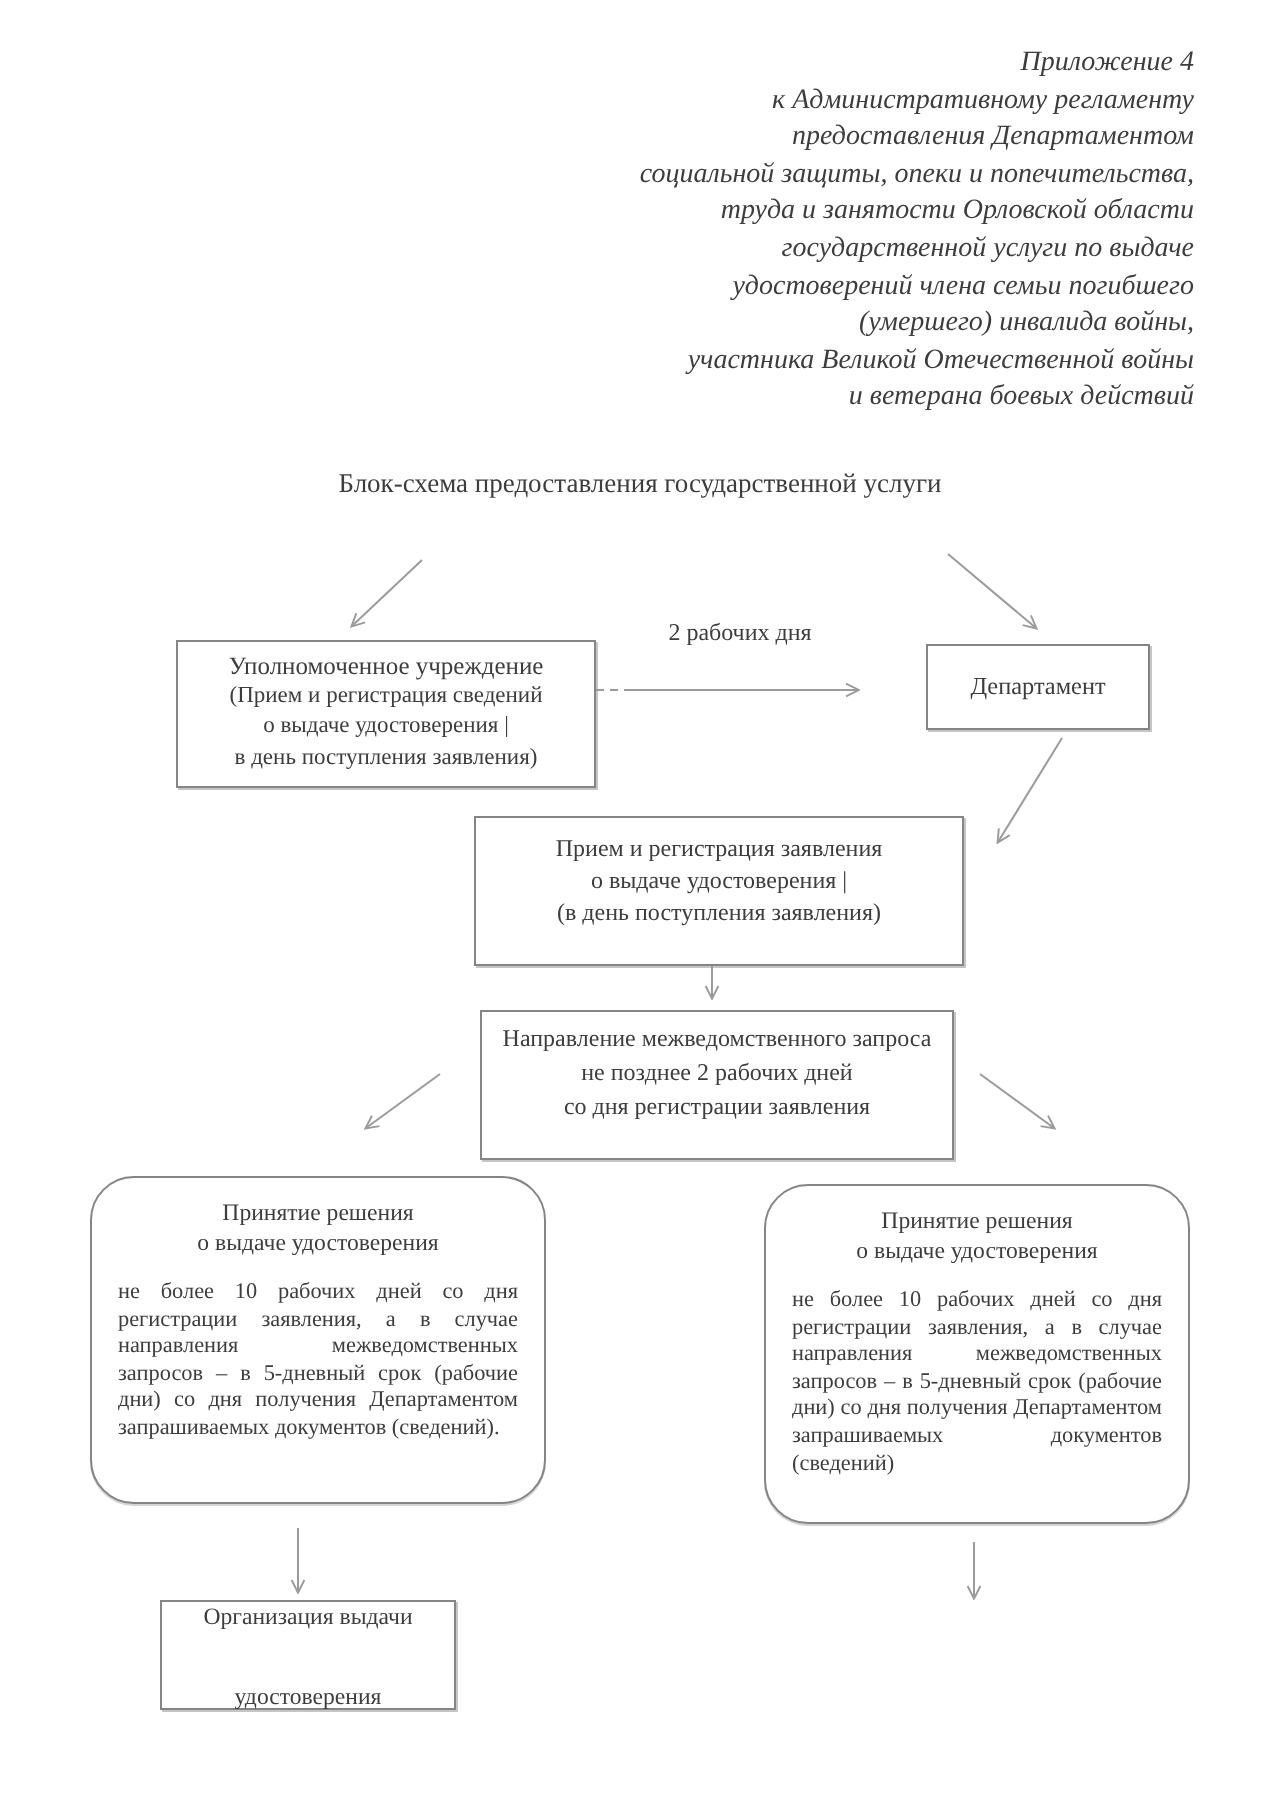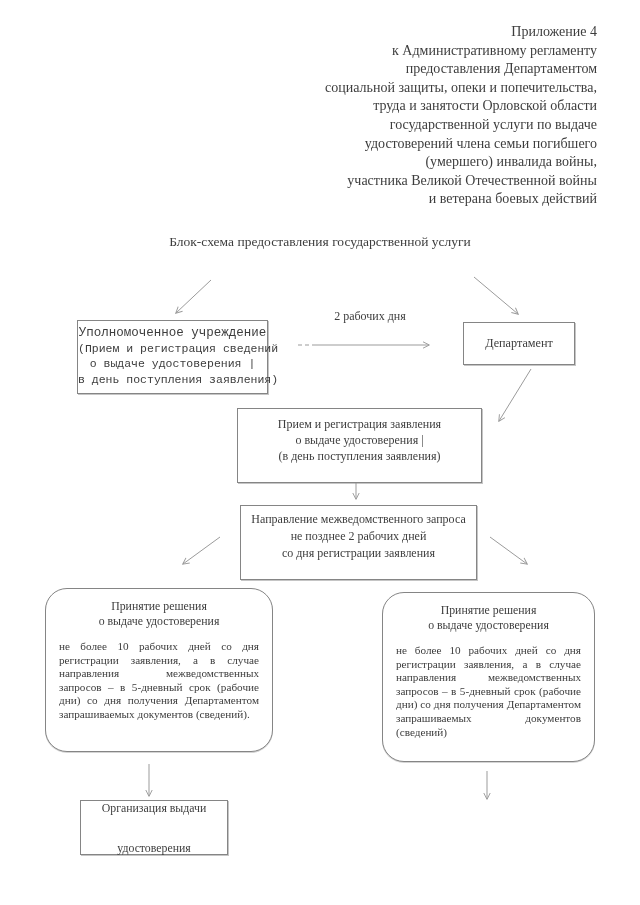--- a/index.html
+++ b/index.html
@@ -4,36 +4,36 @@
 <style>
   html,body{margin:0;padding:0;background:#e8e8e8;}
   #page{
     position:relative;width:640px;height:905px;background:#ffffff;
     font-family:"Liberation Serif","DejaVu Serif",serif;color:#3d3d3d;
     overflow:hidden;margin:0 auto;
   }
   .abs{position:absolute;}
   #header-note{
     right:43px;top:23px;width:560px;text-align:right;
-    font-size:14px;line-height:18.6px;
+    font-size:14px;line-height:18.6px;font-style:italic;
   }
   #diagram-title{
     left:0;top:234px;width:640px;text-align:center;font-size:13.5px;
   }
   .box{
     border:1px solid #858585;
     box-shadow:1px 1px 0 rgba(150,150,150,.55);
     background:#fff;text-align:center;box-sizing:border-box;
   }
   .round{
     border-radius:22px;box-shadow:0 1px 0 rgba(160,160,160,.45);
   }
   .flexc{display:flex;flex-direction:column;align-items:center;justify-content:center;}
   #box-applicant{left:217px;top:260px;width:255px;height:41px;font-size:12.3px;line-height:18.5px;padding-top:2px;}
-  #box-institution{left:77px;top:320px;width:191px;height:74px;padding-top:5px;font-size:11.5px;line-height:15.2px;font-family:Liberation Mono, monospace;}
+  #box-institution{left:88px;top:320px;width:210px;height:74px;padding-top:5px;font-size:11.5px;line-height:15.2px;}
   #box-institution .first{font-size:12.5px;}
   #label-days{left:300px;top:309px;width:140px;text-align:center;font-size:12px;}
   #box-department{left:463px;top:322px;width:112px;height:43px;font-size:12.2px;}
   #box-reception{left:237px;top:408px;width:245px;height:75px;padding-top:7px;font-size:12px;line-height:16px;}
   #box-interagency{left:240px;top:505px;width:237px;height:75px;padding-top:5px;font-size:12px;line-height:17px;}
   .decision{padding:10px 13px 0 13px;text-align:center;}
   #box-decision-left{left:45px;top:588px;width:228px;height:164px;}
   #box-decision-right{left:382px;top:592px;width:213px;height:170px;}
   .decision .heading{font-size:11.8px;line-height:14.5px;}
   .decision .body{

